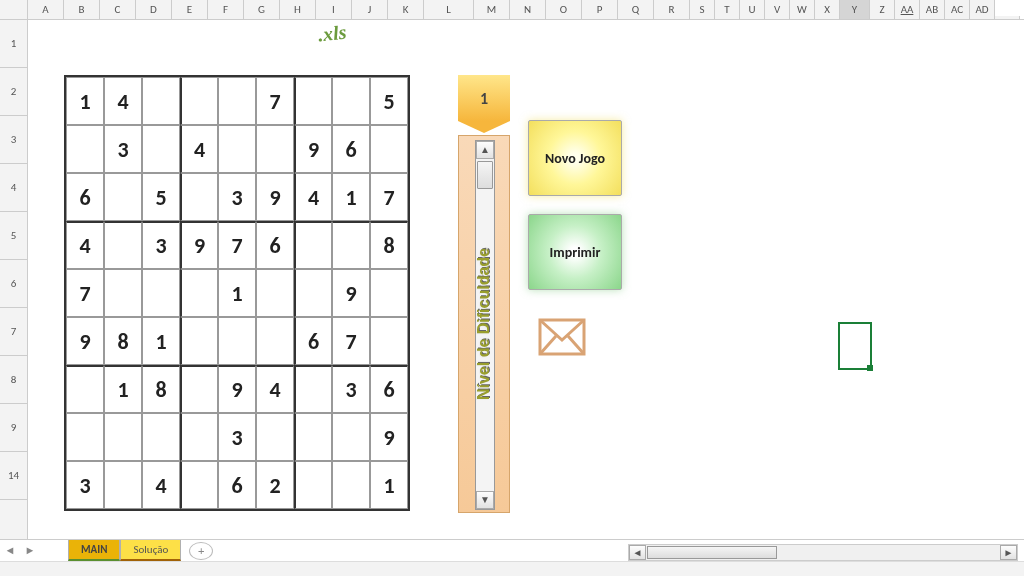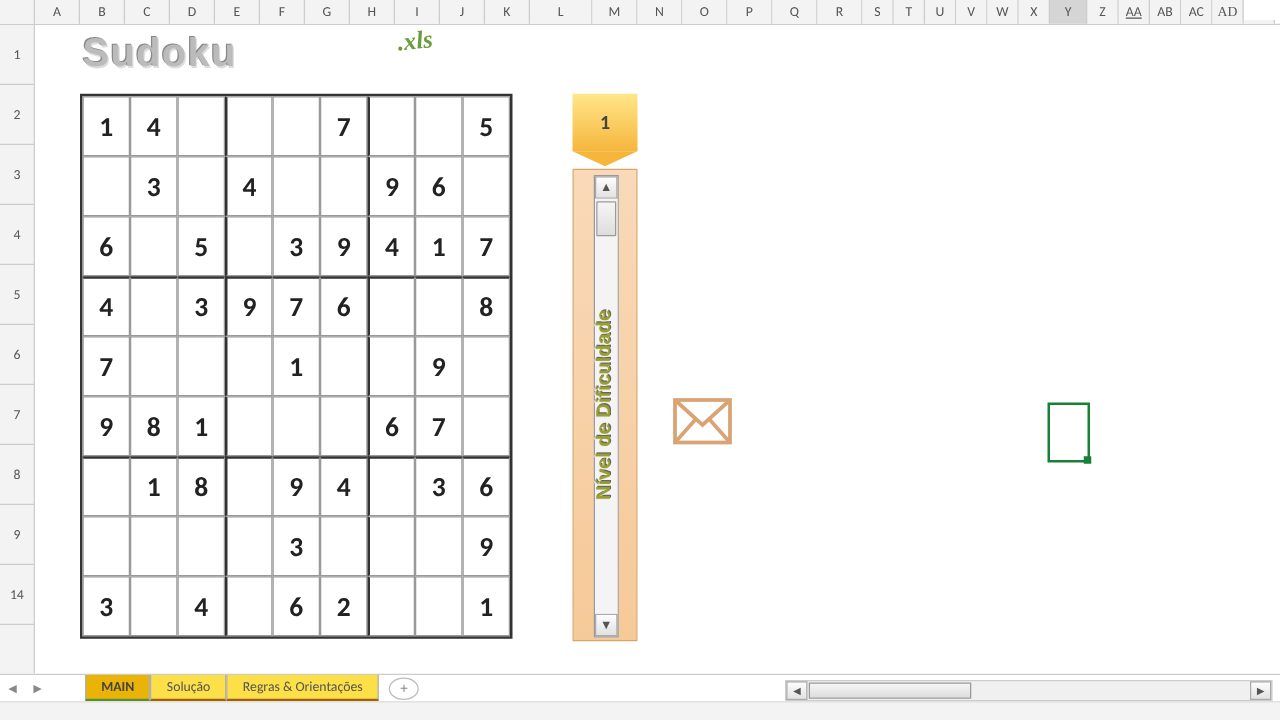--- a/index.html
+++ b/index.html
@@ -95,39 +95,38 @@
     <div class="ch" style="width: 25px;">T</div>
     <div class="ch" style="width: 25px;">U</div>
     <div class="ch" style="width: 25px;">V</div>
     <div class="ch" style="width: 25px;">W</div>
     <div class="ch" style="width: 25px;">X</div>
     <div class="ch sel" style="width: 30px;">Y</div>
     <div class="ch" style="width: 25px;">Z</div>
     <div class="ch" style="width: 25px; text-decoration: underline;">AA</div>
     <div class="ch" style="width: 25px;">AB</div>
     <div class="ch" style="width: 25px;">AC</div>
-    <div class="ch" style="width: 25px; font-family: Liberation Serif, serif;">AD</div>
+    <div class="ch" style="width: 25px;">AD</div>
     <div class="ch" style="width: 25px; margin-top: 16px;">AE</div>
   </div>
 
 <div class="row-headers">
     <div class="rh" style="height: 48px;">1</div>
     <div class="rh" style="height: 48px;">2</div>
     <div class="rh" style="height: 48px;">3</div>
     <div class="rh" style="height: 48px;">4</div>
     <div class="rh" style="height: 48px;">5</div>
     <div class="rh" style="height: 48px;">6</div>
     <div class="rh" style="height: 48px;">7</div>
     <div class="rh" style="height: 48px;">8</div>
     <div class="rh" style="height: 48px;">9</div>
     <div class="rh" style="height: 48px;">14</div>
   </div>
 
 <div class="sheet">
-  <div class="title">Sudoku</div>
   <div class="title-xls">.xls</div>
 
   <div class="sudoku">
       <div class="sudoku-row">
         <div class="sudoku-cell">1</div>
         <div class="sudoku-cell">4</div>
         <div class="sudoku-cell"></div>
         <div class="sudoku-cell bl"></div>
         <div class="sudoku-cell"></div>
         <div class="sudoku-cell">7</div>
@@ -232,41 +231,42 @@
         <div class="arr">▲</div>
         <div class="track">
             <div class="thumb"></div>
           </div>
         <div class="arr">▼</div>
       </div>
       <div class="diff-label">Nível de Dificuldade</div>
     </div>
   </div>
 
+  <div class="btn btn-yel">Novo Jogo</div>
+  <div class="btn btn-grn">Imprimir</div>
 
   <div class="env-icon">
     <svg viewBox="0 0 48 42">
         <rect x="2" y="4" width="44" height="34" fill="none" stroke="#d9a374" stroke-width="3"></rect>
         <path d="M2 4 L24 24 L46 4" fill="none" stroke="#d9a374" stroke-width="3"></path>
         <path d="M2 38 L18 20 M46 38 L30 20" fill="none" stroke="#d9a374" stroke-width="3"></path>
       </svg>
   </div>
 
   <div class="sel-cell"></div>
 </div>
 
 <div class="footer">
   <div class="nav-arrows">
     <div>◄</div>
     <div>►</div>
   </div>
   <div class="tabs">
       <div class="tab active">MAIN</div>
       <div class="tab">Solução</div>
-      <div class="tab">Regras &amp; Orientações</div>
     </div>
   <div class="addtab">+</div>
   <div class="h-scroll">
     <div class="arr">◄</div>
     <div class="trk">
         <div class="thm"></div>
       </div>
     <div class="arr">►</div>
   </div>
 </div>

